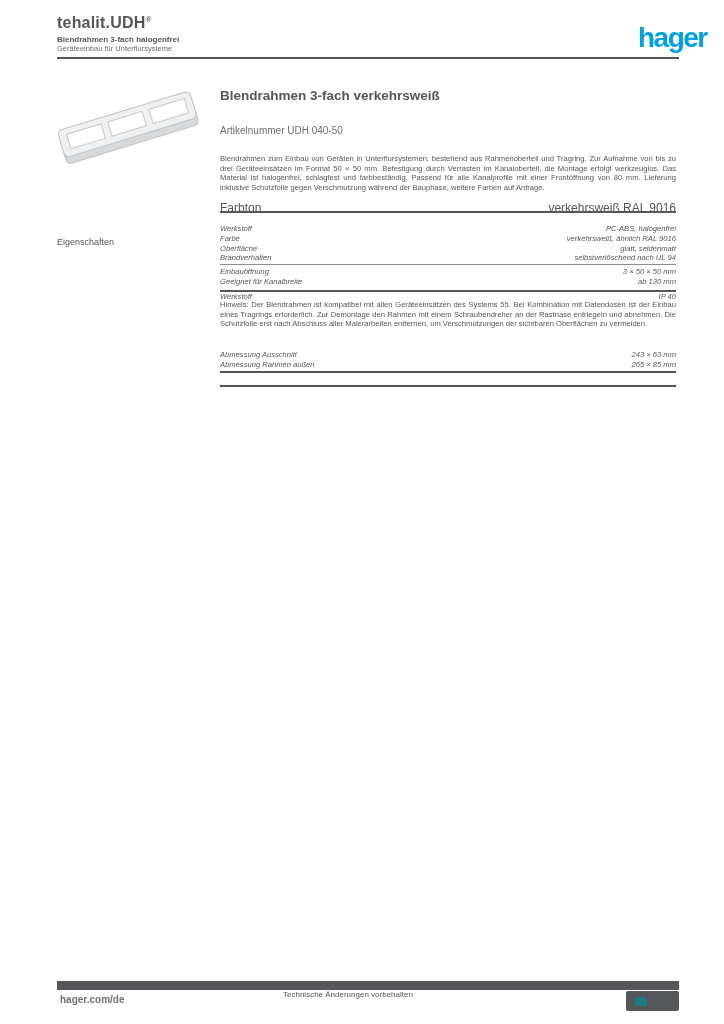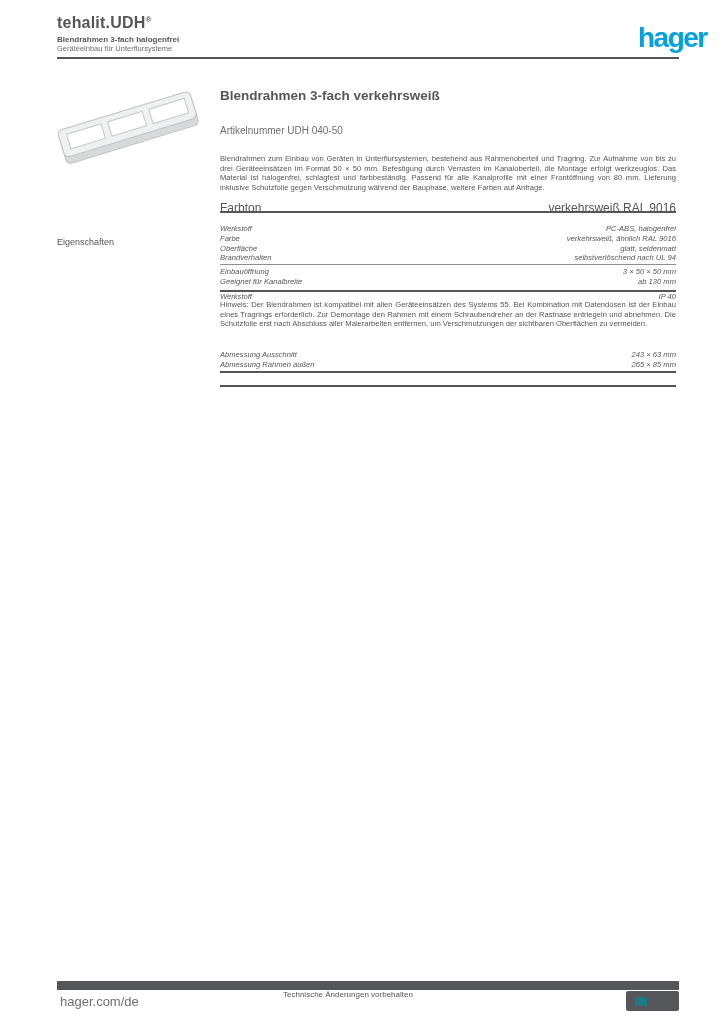--- a/index.html
+++ b/index.html
@@ -39,21 +39,21 @@
   .row .lbl { color:#55565a; }
   .row .val { color:#55565a; text-align:right;padding-left:24px; }
   .divider { height:1px; background:#8d8e90; margin:1px 0 2px 0; }
   .divider-thick { height:2px; background:#55565a; margin:1px 0 2px 0; }
   .rule-b { left:220px; top:290px; width:456px; height:1.5px; background:#55565a; }
   .note { left:220px; top:300px; width:456px; font-size:7.6px; line-height:9.6px; text-align:justify; color:#55565a; }
   .rule-c { left:220px; top:385px; width:456px; height:1.5px; background:#55565a; }
 
   
   .footer-bar { left:57px; top:981px; width:622px; height:9px; background:#55565a; }
-  .site { left:60px; top:994px; font-size:13px; font-weight:400; color:#6f7073; text-decoration:none; }
+  .site { left:60px; top:994px; font-size:10px; font-weight:700; color:#6f7073; text-decoration:none; }
   .notice { left:283px; top:990px; font-size:8px; color:#55565a; }
   .badge { left:626px; top:991px; width:53px; height:20px; background:#55565a; border-radius:2px; display:flex; align-items:center; }
   .badge-mark { display:inline-block; width:12px; height:9px; margin-left:9px; background:#1d7a85; border-radius:1px; }
 </style>
 </head>
 <body>
 
 <div class="page">
 
   <div class="abs ref">

